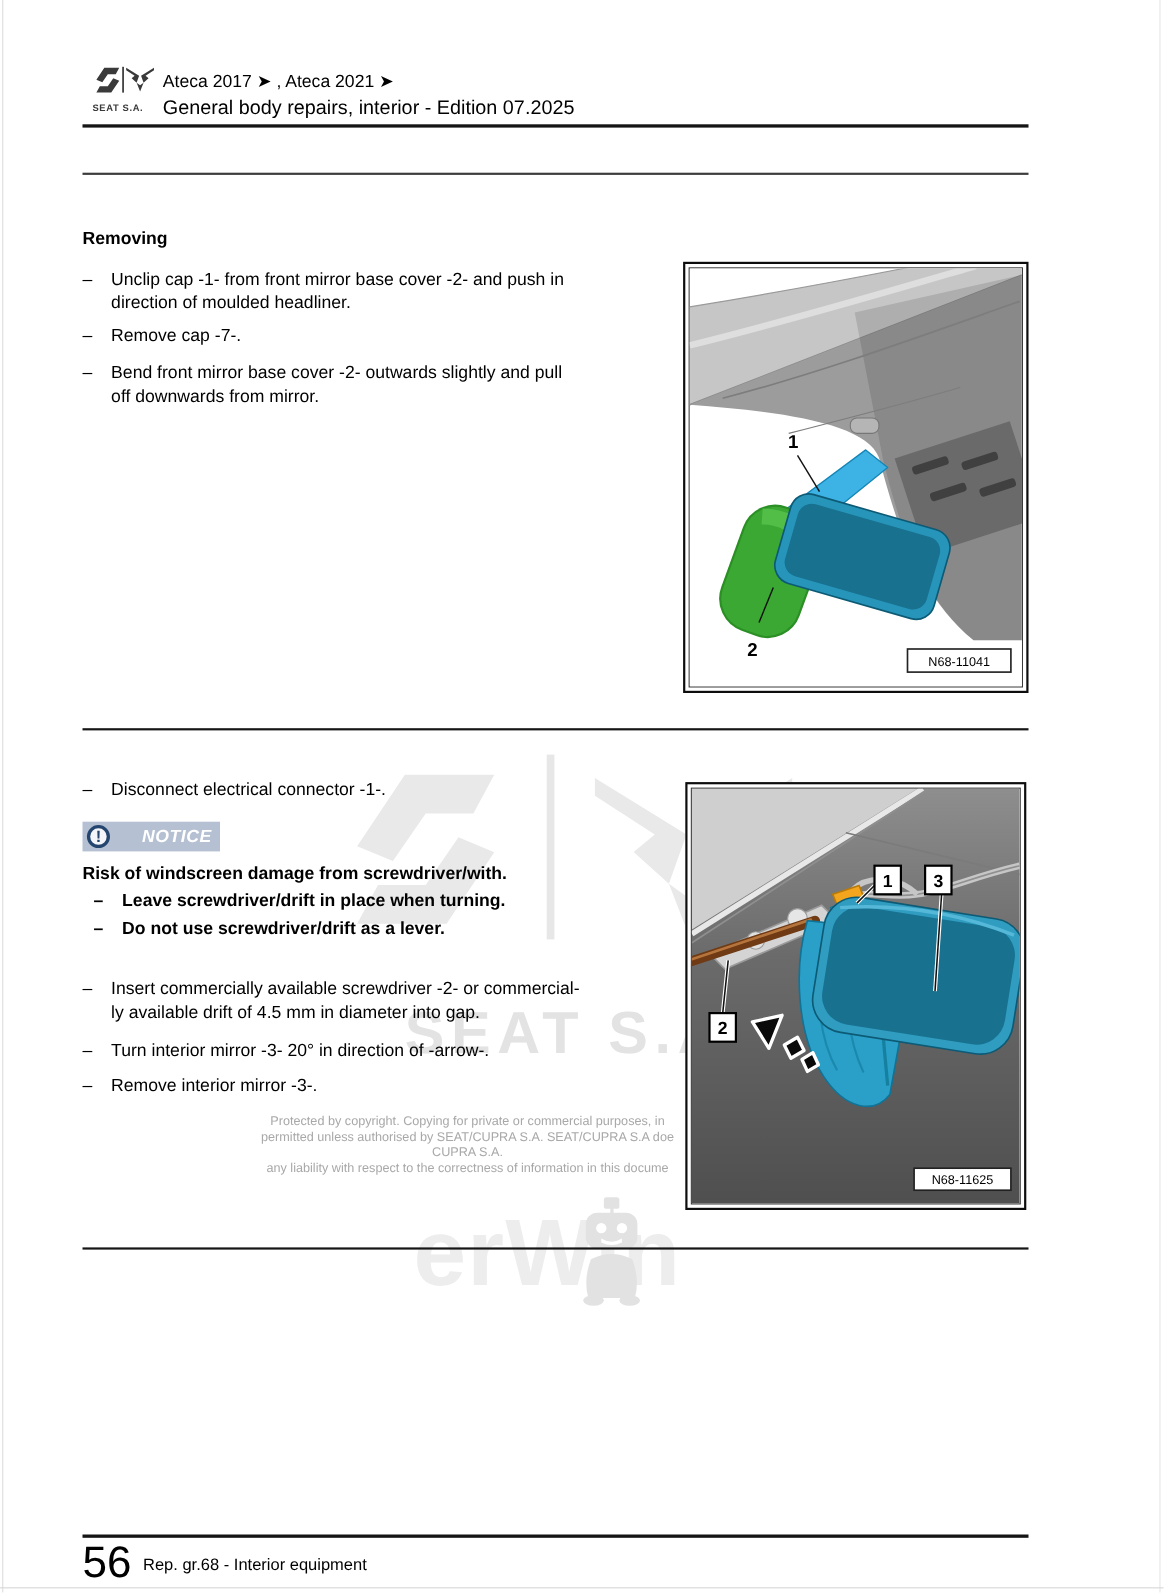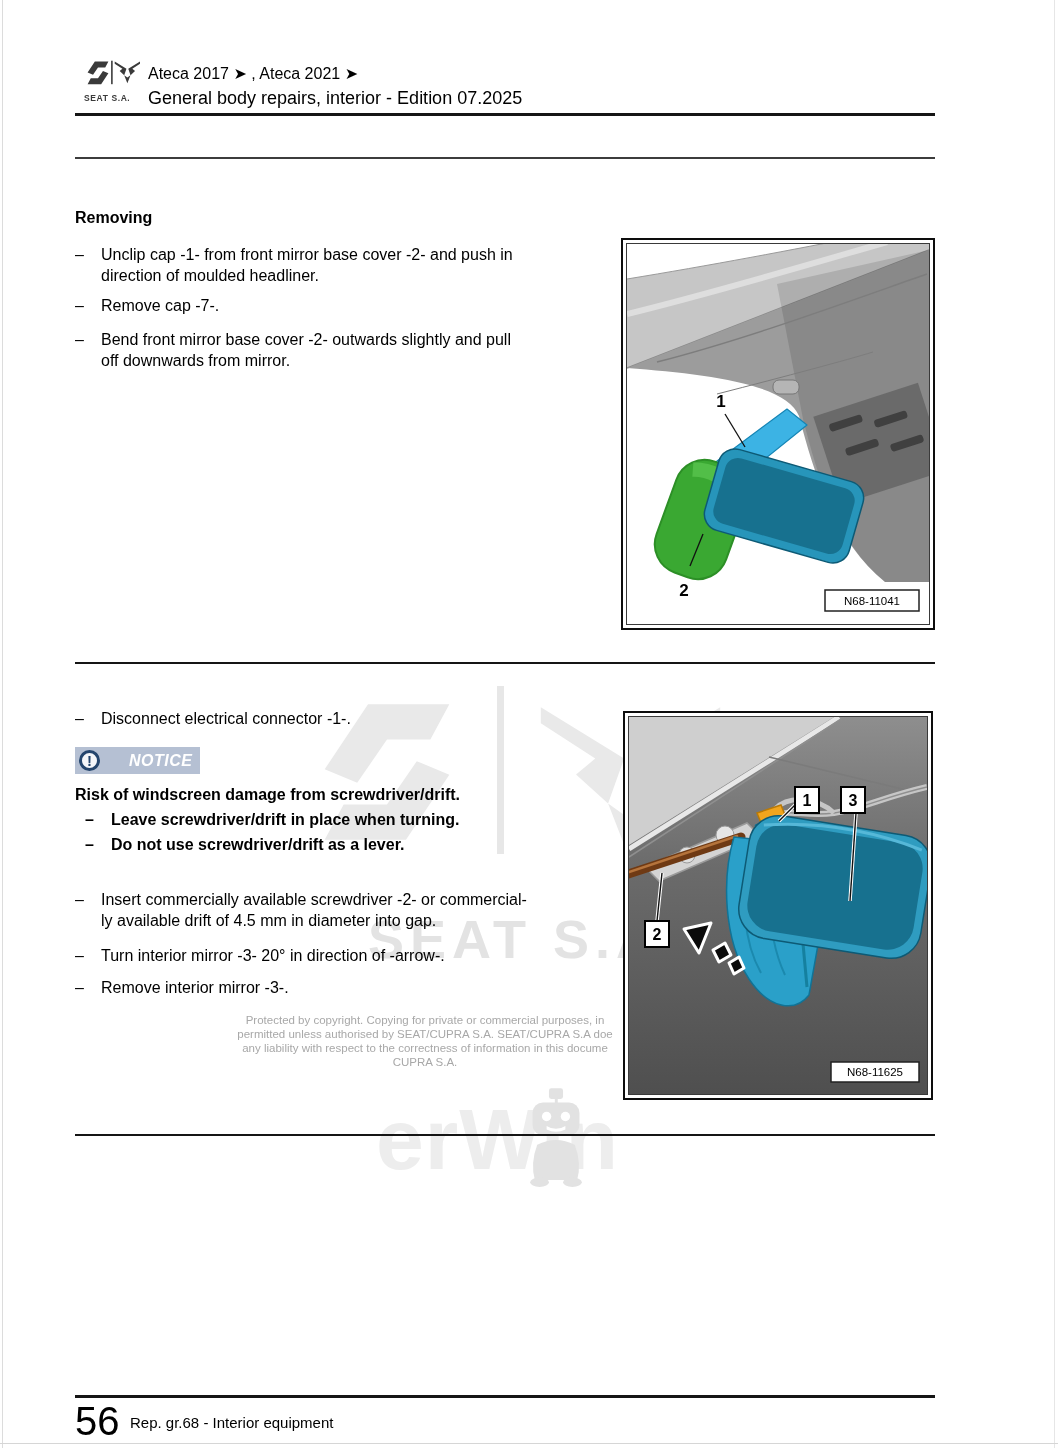--- a/index.html
+++ b/index.html
@@ -144,22 +144,22 @@
         <circle cx="22" cy="26" r="4"></circle>
           <circle cx="38" cy="26" r="4"></circle>
         <path d="M22 34 q8 5 16 0 l0 3 q-8 4 -16 0 Z"></path>
       </g>
     </svg>
   </div>
 
   <div class="abs copyright">
     <div>Protected by copyright. Copying for private or commercial purposes, in</div>
     <div>permitted unless authorised by SEAT/CUPRA S.A. SEAT/CUPRA S.A doe</div>
+    <div>CUPRA S.A.</div>
     <div>any liability with respect to the correctness of information in this docume</div>
-    <div>CUPRA S.A.</div>
   </div>
 
   <div class="abs col col-1">
     <h3 class="sec">Removing</h3>
     <div class="li mt16">
       <span class="dash">–</span>
       <span class="tx">
           <div>Unclip cap -1- from front mirror base cover -2- and push in</div>
           <div>direction of moulded headliner.</div>
         </span>
@@ -234,21 +234,21 @@
       <span class="tx">
           <div>Disconnect electrical connector -1-.</div>
         </span>
     </div>
 
     <div class="notice" style="background:#b5c0d3;">
       <span class="notice-icon">!</span>
       <span class="notice-title">NOTICE</span>
     </div>
 
-    <div class="bold mt8 b-lh">Risk of windscreen damage from screwdriver/drift.</div>
+    <div class="bold mt8 b-lh">Risk of windscreen damage from screwdriver/with.</div>
     <div class="li bold sub b-lh">
       <span class="dash">–</span>
       <span class="tx">Leave screwdriver/drift in place when turning.</span>
     </div>
     <div class="li bold sub b-lh">
       <span class="dash">–</span>
       <span class="tx">Do not use screwdriver/drift as a lever.</span>
     </div>
 
     <div class="li mt32">

